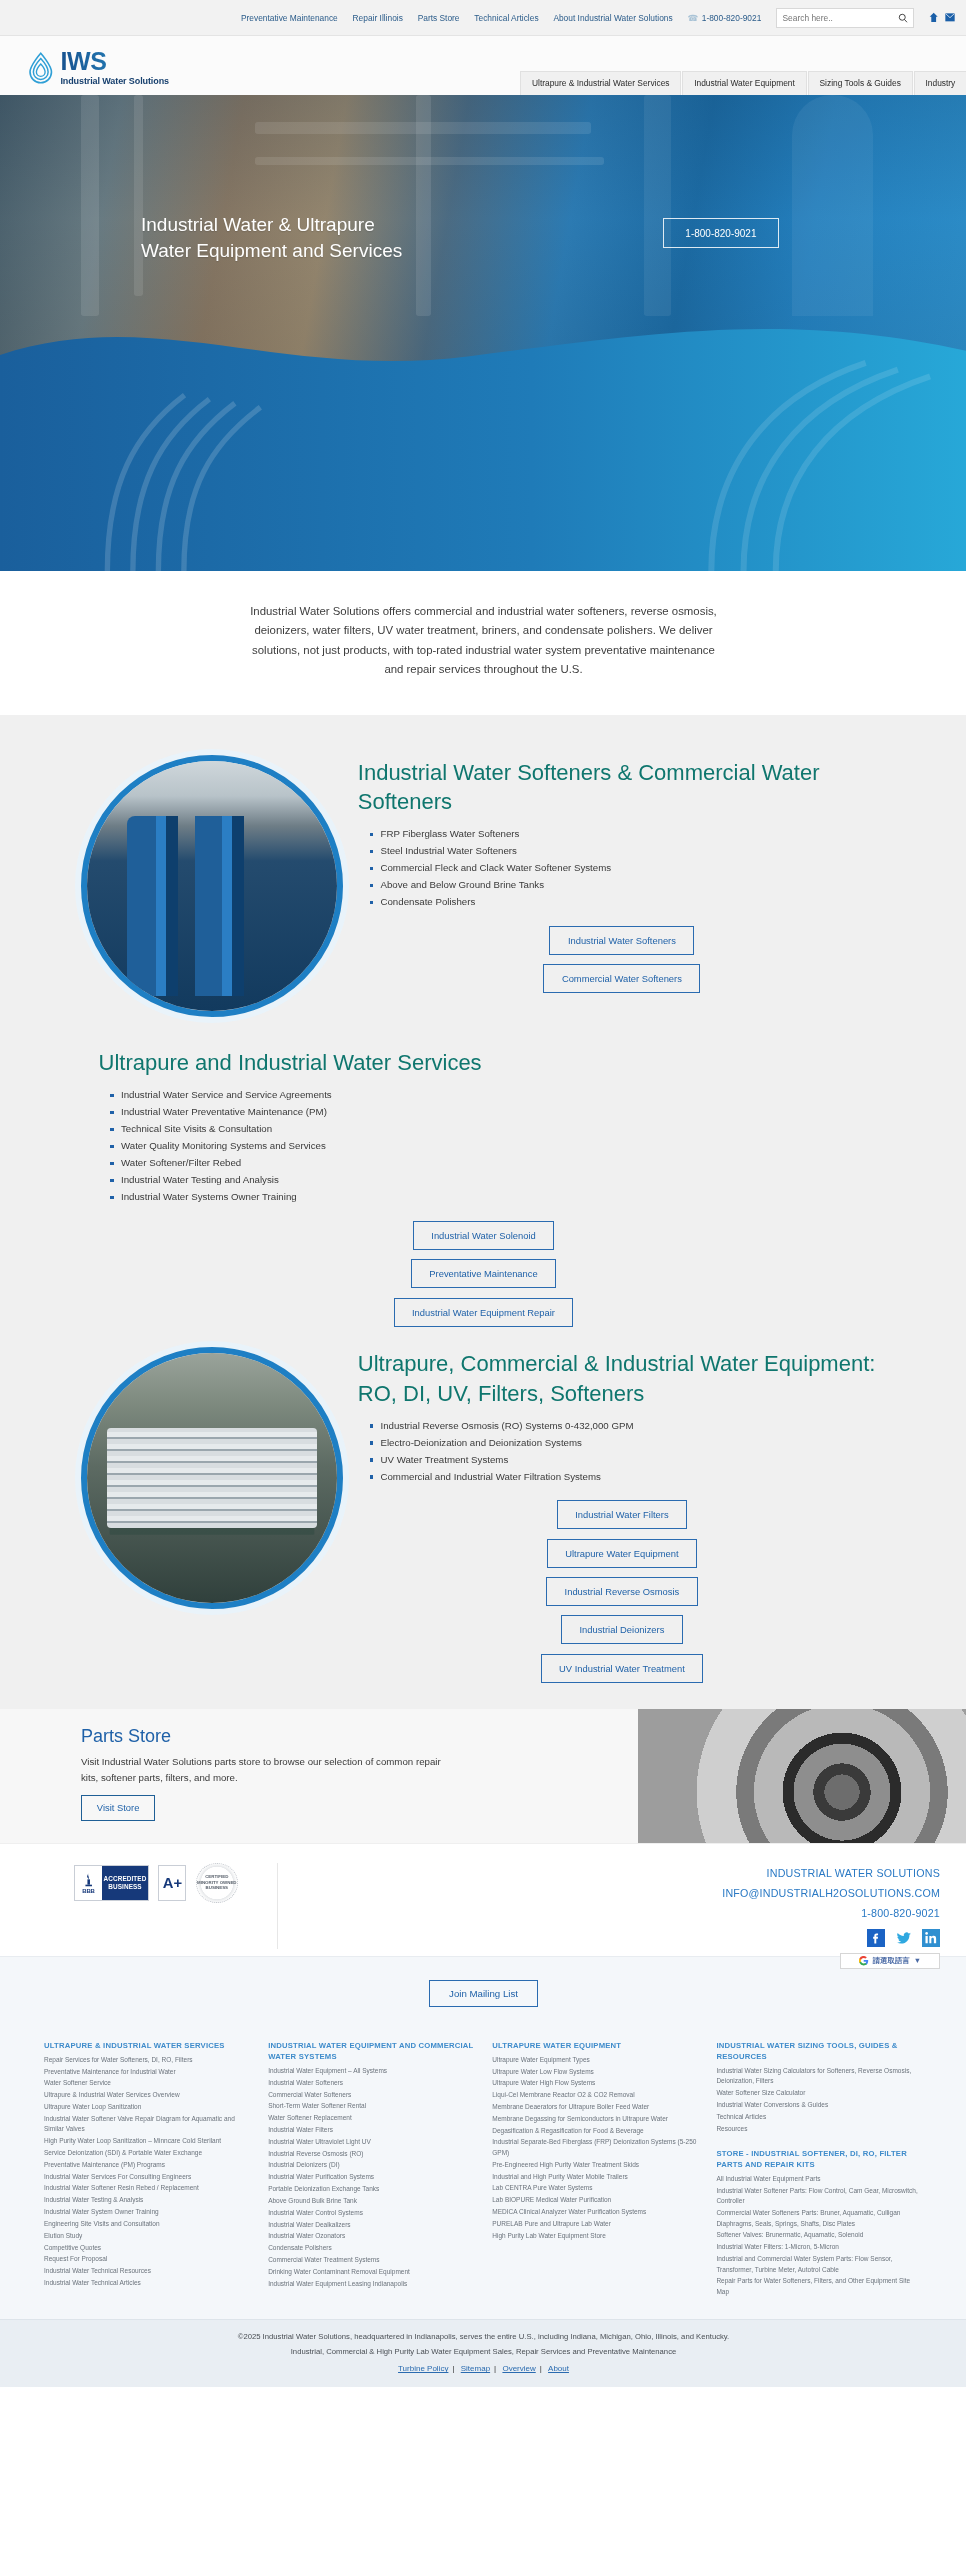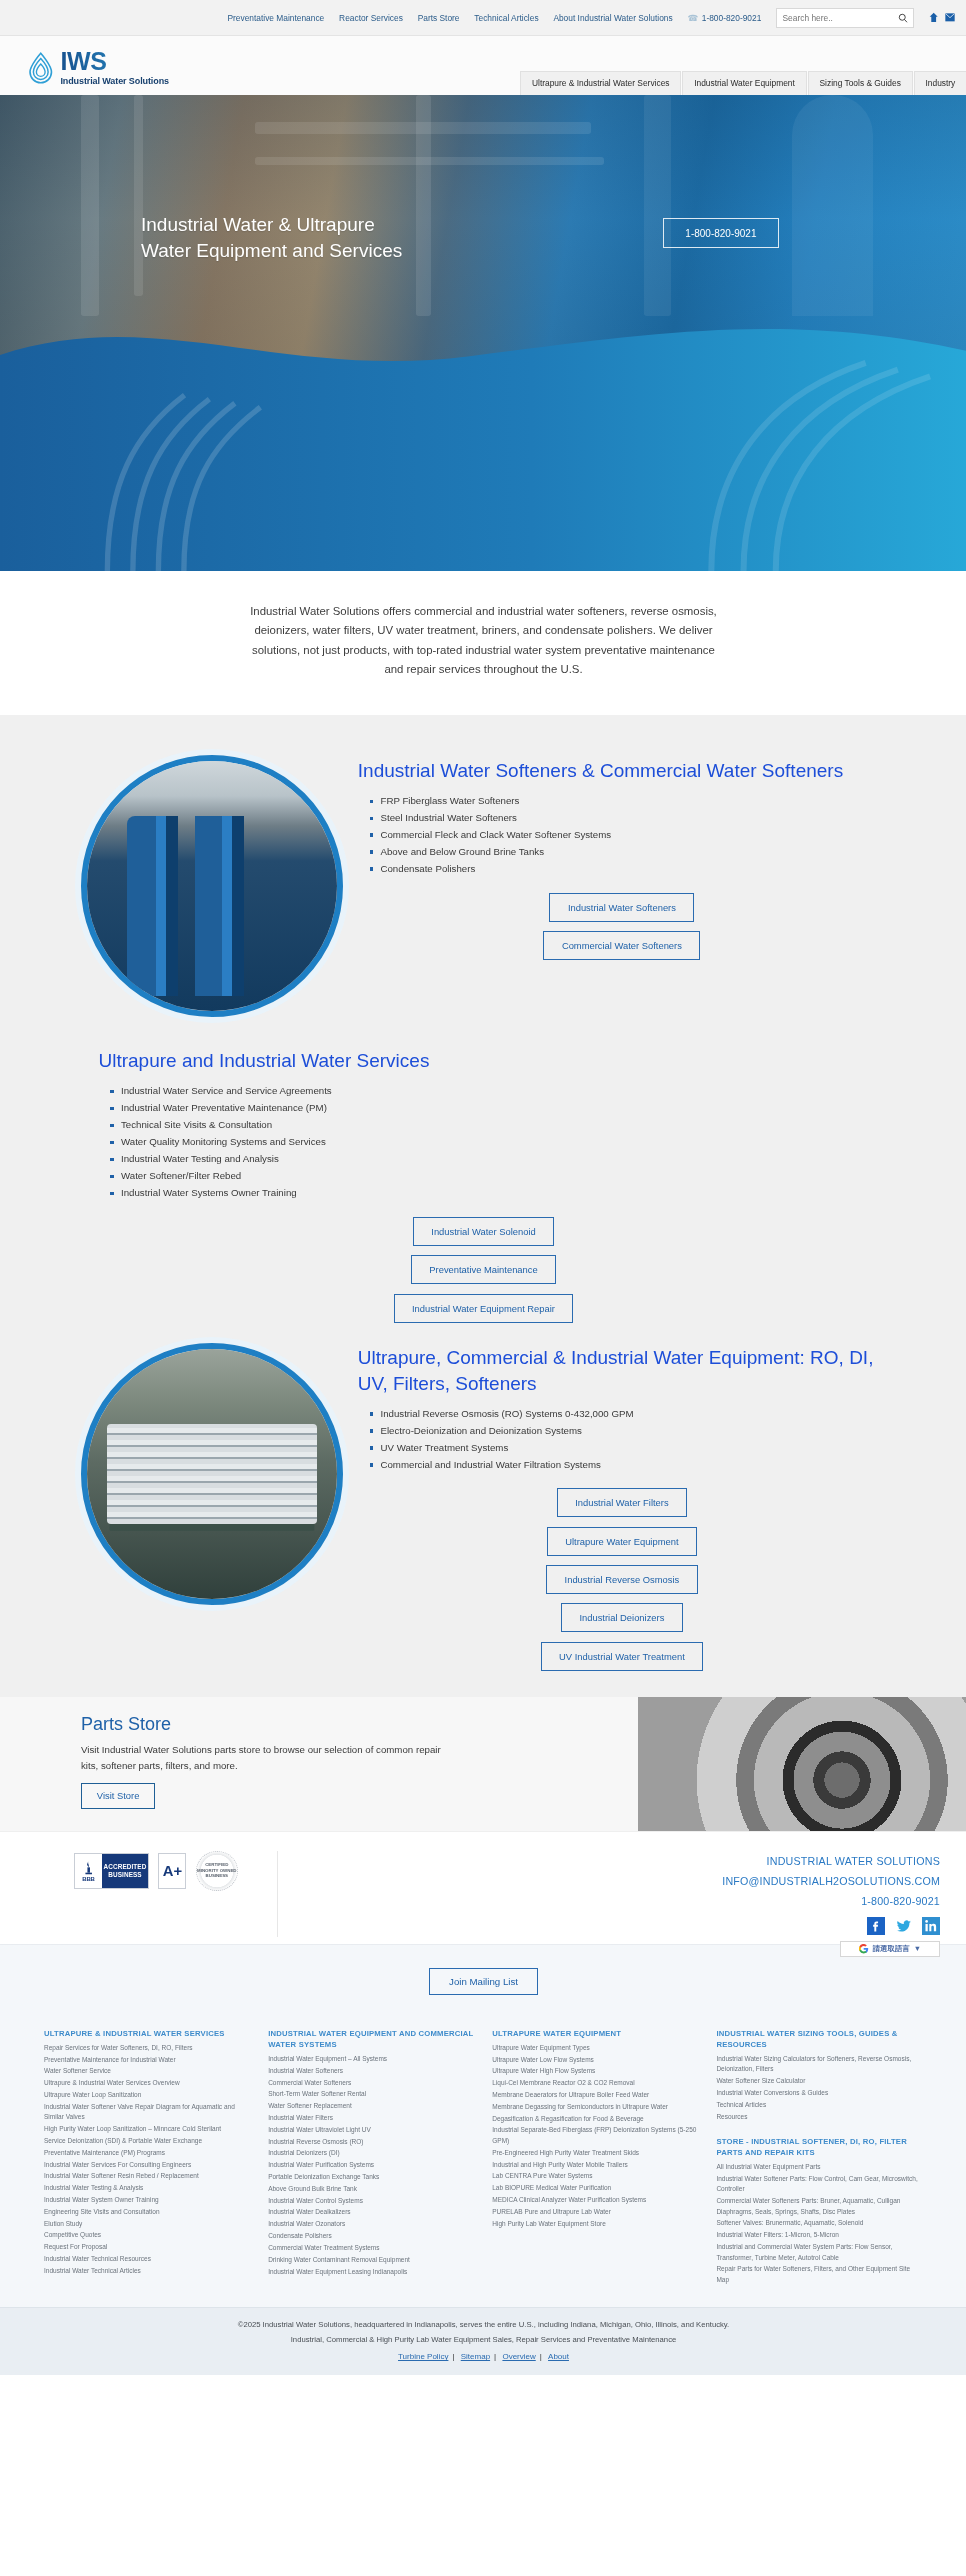--- a/index.html
+++ b/index.html
@@ -170,21 +170,21 @@
   .circ-ro::after {
     content:""; position: absolute; left: 8%; top: 30%;
     width: 84%; height: 40%;
     background:
       repeating-linear-gradient(0deg, #d8dde0 0 4.7px, #9aa6ad 4.7px 7.4px, #e6eaec 7.4px 12px);
     border-radius: 4px;
     box-shadow: 0 9.4px 0 -2.7px rgba(40,70,60,.4);
   }
   .sec-body { flex: 1; padding-top: 2.7px; }
   .sec-title {
-    font-size: 19px; line-height: 1.34; color: #1d4ed8;
+    font-size: 22px; line-height: 1.34; color: #0f766e;
     font-weight: normal; margin-bottom: 9.4px;
   }
   .sec-list { list-style: none; margin-left: 10.7px; }
   .sec-list li {
     position: relative; padding-left: 12px;
     font-size: 9.7px; line-height: 1.75; color: #3a3a3a;
   }
   .sec-list li::before {
     content: ""; position: absolute; left: 1.3px; top: 6.7px;
     width: 3.4px; height: 3.4px; background: #1f61a8;
@@ -322,21 +322,21 @@
     font-size: 7.7px; color: #4a4f55; line-height: 1.85;
   }
   .bottomlinks { margin-top: 5.4px; font-size: 8px; }
   .bottomlinks a { color: #2a6bb0; text-decoration: underline; margin: 0 4px; }
 </style>
 </head>
 <body>
 
 <div class="topbar">
   <a class="tlink" href="#">Preventative Maintenance</a>
-  <a class="tlink" href="#">Reactor Services</a>
+  <a class="tlink" href="#">Repair Illinois</a>
   <a class="tlink" href="#">Parts Store</a>
   <a class="tlink" href="#">Technical Articles</a>
   <a class="tlink" href="#">About Industrial Water Solutions</a>
 
   <span class="phone">
     <span class="phone-icon">☎</span>
     <span>1-800-820-9021</span>
   </span>
 
   <span class="searchbox">
@@ -446,22 +446,22 @@
     </div>
   </div>
 
   <div class="services-block">
     <h2 class="sec-title">Ultrapure and Industrial Water Services</h2>
     <ul class="sec-list">
       <li>Industrial Water Service and Service Agreements</li>
       <li>Industrial Water Preventative Maintenance (PM)</li>
       <li>Technical Site Visits &amp; Consultation</li>
       <li>Water Quality Monitoring Systems and Services</li>
+      <li>Water Softener/Filter Rebed</li>
       <li>Industrial Water Testing and Analysis</li>
-      <li>Water Softener/Filter Rebed</li>
       <li>Industrial Water Systems Owner Training</li>
     </ul>
     <div class="btncol">
       <button class="btn-outline">Industrial Water Solenoid</button>
       <button class="btn-outline">Preventative Maintenance</button>
       <button class="btn-outline">Industrial Water Equipment Repair</button>
     </div>
   </div>
 
   <div class="section">

